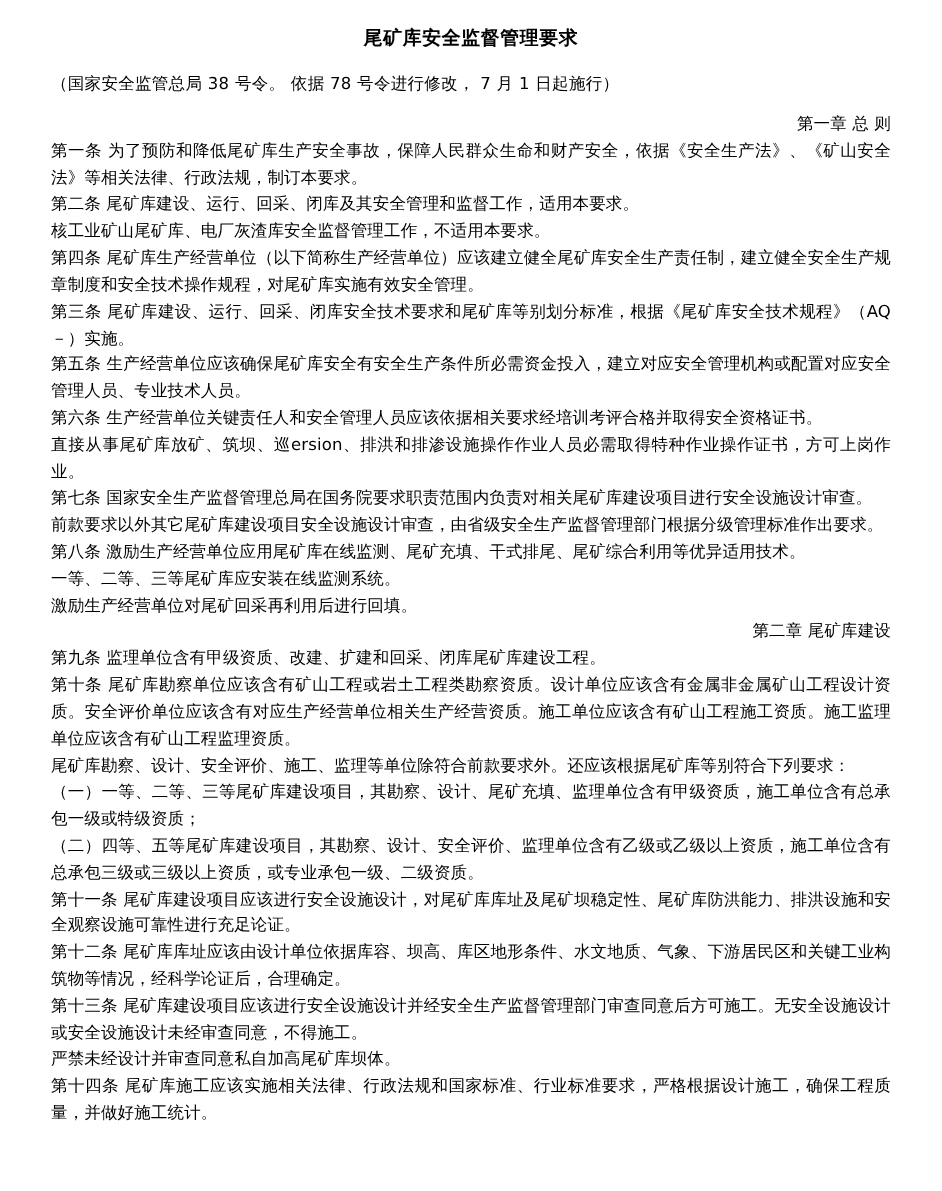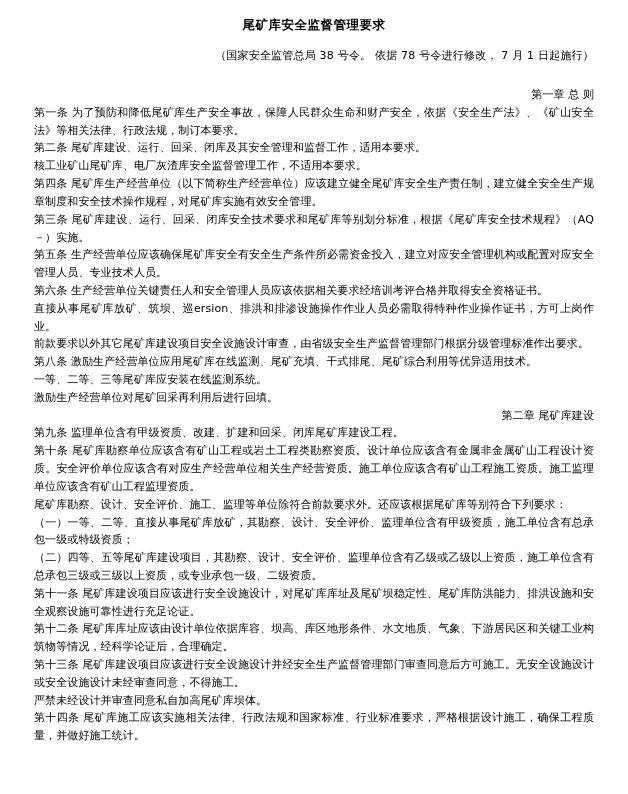--- a/index.html
+++ b/index.html
@@ -22,23 +22,23 @@
   }
   .doc-title {
     text-align: center;
     font-size: 12.5px;
     font-weight: bold;
     letter-spacing: 0.5px;
     margin: 2px 0 14px 0;
     line-height: 1.4;
   }
   .doc-subtitle {
-    text-align: right;
+    text-align: left;
     font-size: 11px;
-    margin: 0 0 22px 0;
+    margin: 0 0 10px 0;
     line-height: 1.5;
     letter-spacing: 0.2px;
   }
   .para {
     font-size: 11px;
     line-height: 1.62;
     margin: 0;
     text-align: justify;
     letter-spacing: 0.1px;
   }
@@ -59,28 +59,29 @@
 
   <p class="chapter">第一章 总 则</p>
   <p class="para">第一条 为了预防和降低尾矿库生产安全事故，保障人民群众生命和财产安全，依据《安全生产法》、《矿山安全法》等相关法律、行政法规，制订本要求。</p>
   <p class="para">第二条 尾矿库建设、运行、回采、闭库及其安全管理和监督工作，适用本要求。</p>
   <p class="para">核工业矿山尾矿库、电厂灰渣库安全监督管理工作，不适用本要求。</p>
   <p class="para">第四条 尾矿库生产经营单位（以下简称生产经营单位）应该建立健全尾矿库安全生产责任制，建立健全安全生产规章制度和安全技术操作规程，对尾矿库实施有效安全管理。</p>
   <p class="para">第三条 尾矿库建设、运行、回采、闭库安全技术要求和尾矿库等别划分标准，根据《尾矿库安全技术规程》（AQ－）实施。</p>
   <p class="para">第五条 生产经营单位应该确保尾矿库安全有安全生产条件所必需资金投入，建立对应安全管理机构或配置对应安全管理人员、专业技术人员。</p>
   <p class="para">第六条 生产经营单位关键责任人和安全管理人员应该依据相关要求经培训考评合格并取得安全资格证书。</p>
   <p class="para">直接从事尾矿库放矿、筑坝、巡ersion、排洪和排渗设施操作作业人员必需取得特种作业操作证书，方可上岗作业。</p>
+  <p class="para">第七条 国家安全生产监督管理总局在国务院要求职责范围内负责对相关尾矿库建设项目进行安全设施设计审查。</p>
   <p class="para">前款要求以外其它尾矿库建设项目安全设施设计审查，由省级安全生产监督管理部门根据分级管理标准作出要求。</p>
   <p class="para">第八条 激励生产经营单位应用尾矿库在线监测、尾矿充填、干式排尾、尾矿综合利用等优异适用技术。</p>
   <p class="para">一等、二等、三等尾矿库应安装在线监测系统。</p>
   <p class="para">激励生产经营单位对尾矿回采再利用后进行回填。</p>
   <p class="chapter">第二章 尾矿库建设</p>
   <p class="para">第九条 监理单位含有甲级资质、改建、扩建和回采、闭库尾矿库建设工程。</p>
   <p class="para">第十条 尾矿库勘察单位应该含有矿山工程或岩土工程类勘察资质。设计单位应该含有金属非金属矿山工程设计资质。安全评价单位应该含有对应生产经营单位相关生产经营资质。施工单位应该含有矿山工程施工资质。施工监理单位应该含有矿山工程监理资质。</p>
   <p class="para">尾矿库勘察、设计、安全评价、施工、监理等单位除符合前款要求外。还应该根据尾矿库等别符合下列要求：</p>
-  <p class="para">（一）一等、二等、直接从事尾矿库放矿，其勘察、设计、安全评价、监理单位含有甲级资质，施工单位含有总承包一级或特级资质；</p>
+  <p class="para">（一）一等、二等、三等尾矿库建设项目，其勘察、设计、尾矿充填、监理单位含有甲级资质，施工单位含有总承包一级或特级资质；</p>
   <p class="para">（二）四等、五等尾矿库建设项目，其勘察、设计、安全评价、监理单位含有乙级或乙级以上资质，施工单位含有总承包三级或三级以上资质，或专业承包一级、二级资质。</p>
   <p class="para">第十一条 尾矿库建设项目应该进行安全设施设计，对尾矿库库址及尾矿坝稳定性、尾矿库防洪能力、排洪设施和安全观察设施可靠性进行充足论证。</p>
   <p class="para">第十二条 尾矿库库址应该由设计单位依据库容、坝高、库区地形条件、水文地质、气象、下游居民区和关键工业构筑物等情况，经科学论证后，合理确定。</p>
   <p class="para">第十三条 尾矿库建设项目应该进行安全设施设计并经安全生产监督管理部门审查同意后方可施工。无安全设施设计或安全设施设计未经审查同意，不得施工。</p>
   <p class="para">严禁未经设计并审查同意私自加高尾矿库坝体。</p>
   <p class="para">第十四条 尾矿库施工应该实施相关法律、行政法规和国家标准、行业标准要求，严格根据设计施工，确保工程质量，并做好施工统计。</p>
 </div>
 
 </body></html>

